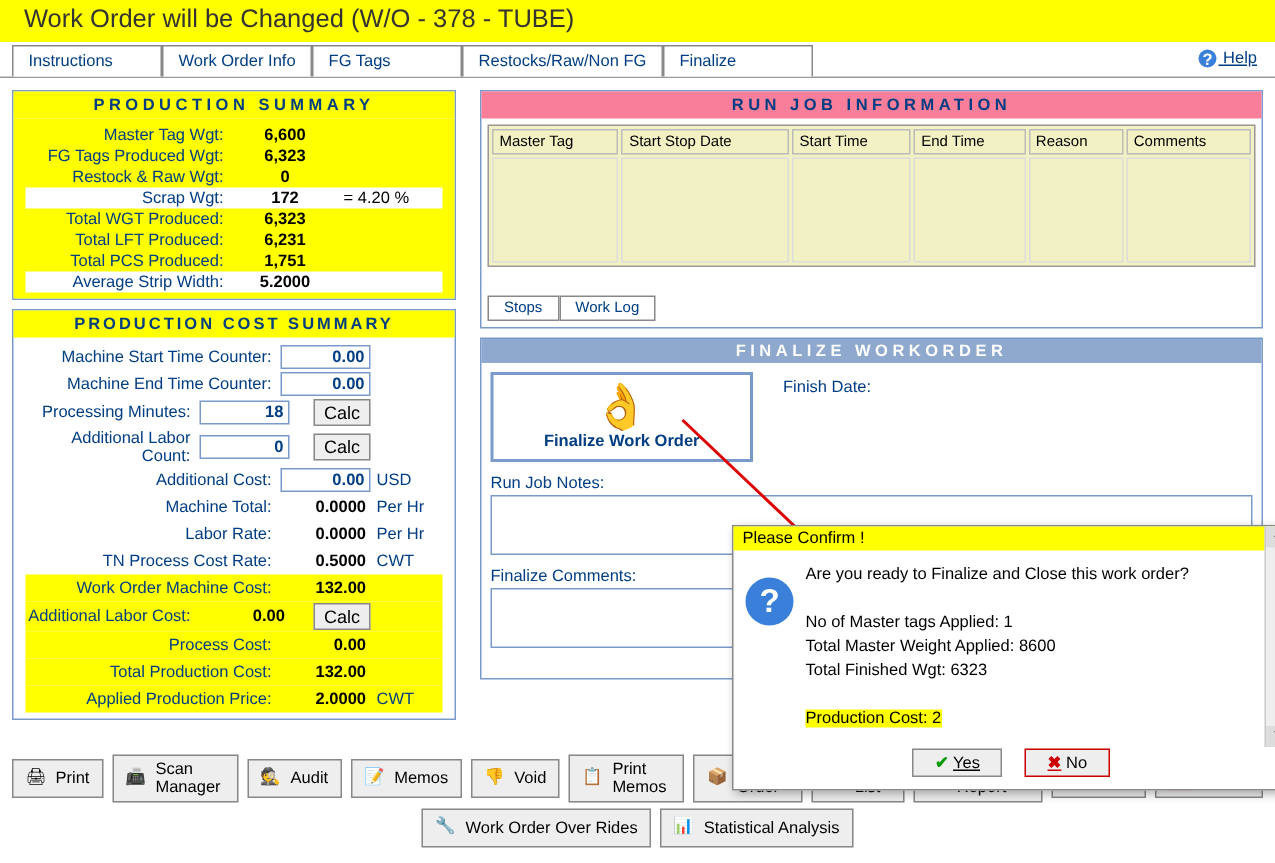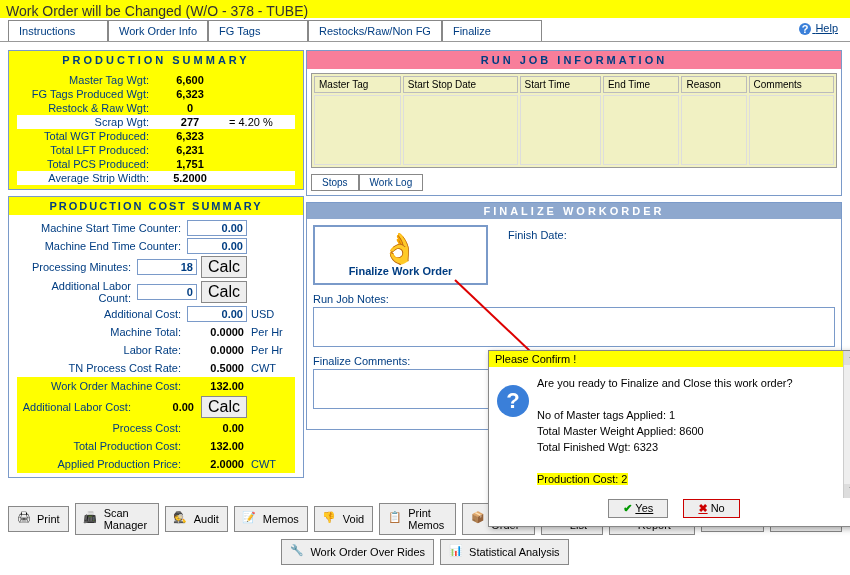--- a/index.html
+++ b/index.html
@@ -1,47 +1,47 @@
 <!DOCTYPE html>
 <html><head>
 <meta charset="utf-8">
 <style>
 *{box-sizing:border-box;margin:0;padding:0;font-family:Tahoma,Arial,sans-serif;font-size:11px}
 body{background:#fff;width:850px;height:575px;position:relative;overflow:hidden}
-.titlebar{background:#ffff00;padding:3px 6px;color:#333;font-size:14px;height:18px}
+.titlebar{background:#ffff00;padding:3px 16px;color:#333;font-size:17px;height:28px}
 .tabrow{display:flex;border-bottom:1px solid #999;padding:2px 8px 0 8px;position:relative}
 .tab{border:1px solid #888;border-bottom:none;padding:4px 10px;margin-right:0;background:#fff;color:#003d82;cursor:pointer;min-width:100px}
 .tab.active{background:#fff;font-weight:normal;position:relative;z-index:2}
 .helplink{position:absolute;right:12px;top:4px;color:#003d82;text-decoration:underline;cursor:pointer}
 .helplink svg{vertical-align:middle}
-.content{display:flex;padding:8px;gap:2px}
+.content{display:flex;padding:8px;gap:16px}
 .leftcol{width:296px}
 .rightcol{flex:1}
 .panel{border:1px solid #7a9ac9;margin-bottom:6px}
 .ps-head{background:#ffff00;color:#003d82;font-weight:bold;text-align:center;padding:3px;letter-spacing:3px;font-size:11px}
 .ps-body{background:#ffff00;padding:4px 8px}
 .ps-row{display:flex;padding:1px 0}
 .ps-row .lbl{flex:1;text-align:right;padding-right:6px;color:#003d82}
 .ps-row .val{width:70px;text-align:center;font-weight:bold}
 .ps-row .ext{width:70px;text-align:left;padding-left:4px}
 .ps-white{background:#fff}
 .pcs-head{background:#ffff00;color:#003d82;font-weight:bold;text-align:center;padding:3px;letter-spacing:2px}
 .pcs-body{padding:4px 8px}
 .pcs-row{display:flex;align-items:center;padding:1px 0;min-height:18px}
 .pcs-row .lbl{flex:1;text-align:right;padding-right:6px;color:#003d82}
 .pcs-row input{width:60px;text-align:right;border:1px solid #7a9ac9;padding:1px 3px;color:#003d82;font-weight:bold}
 .pcs-row .unit{width:48px;padding-left:4px;color:#003d82}
 .pcs-row .val{width:60px;text-align:right;font-weight:bold;padding-right:3px}
-.calcbtn{border:1px solid #888;background:#eee;padding:1px 6px;margin-left:4px;cursor:pointer;font-size:16px}
+.calcbtn{border:1px solid #888;background:#eee;padding:1px 6px;margin-left:16px;cursor:pointer;font-size:12px}
 .pcs-yellow{background:#ffff00}
 .rji-head{background:#f87e9a;color:#003d82;font-weight:bold;text-align:center;padding:3px;letter-spacing:3px}
 .rji-table{border:1px solid #999;background:#f1f1c3;width:100%;height:92px}
 .rji-table th{background:#f1f1c3;border:1px solid #bbb;padding:2px 4px;font-weight:normal;text-align:left;font-size:10px}
 .rji-table td{border:1px solid #ddd;height:70px}
-.subtabs{display:flex;margin-top:6px}
+.subtabs{display:flex;margin-top:19px}
 .subtab{border:1px solid #888;padding:2px 10px;font-size:10px;cursor:pointer;color:#003d82;background:#fff}
 .subtab.active{background:#fff}
 .fw-head{background:#8ea8ce;color:#fff;font-weight:bold;text-align:center;padding:2px;letter-spacing:3px}
 .fw-body{padding:6px;position:relative;min-height:210px}
 .fw-top{display:flex}
 .fw-btn{border:2px solid #7a9ac9;padding:6px;text-align:center;width:175px;cursor:pointer;color:#003d82;font-weight:bold;font-size:13px}
 .fw-btn .hand{font-size:30px;line-height:32px}
 .fw-info{flex:1;padding-left:20px}
 .fw-info div{color:#003d82;padding:4px 0}
 .fw-label{color:#003d82;margin-top:8px}
@@ -100,21 +100,21 @@
             <div class="val">6,323</div>
             <div class="ext"></div>
           </div>
           <div class="ps-row">
             <div class="lbl">Restock &amp; Raw Wgt:</div>
             <div class="val">0</div>
             <div class="ext"></div>
           </div>
           <div class="ps-row ps-white">
             <div class="lbl">Scrap Wgt:</div>
-            <div class="val">277</div>
+            <div class="val">172</div>
             <div class="ext">=    4.20  %</div>
           </div>
           <div class="ps-row">
             <div class="lbl">Total WGT Produced:</div>
             <div class="val">6,323</div>
             <div class="ext"></div>
           </div>
           <div class="ps-row">
             <div class="lbl">Total LFT Produced:</div>
             <div class="val">6,231</div>

